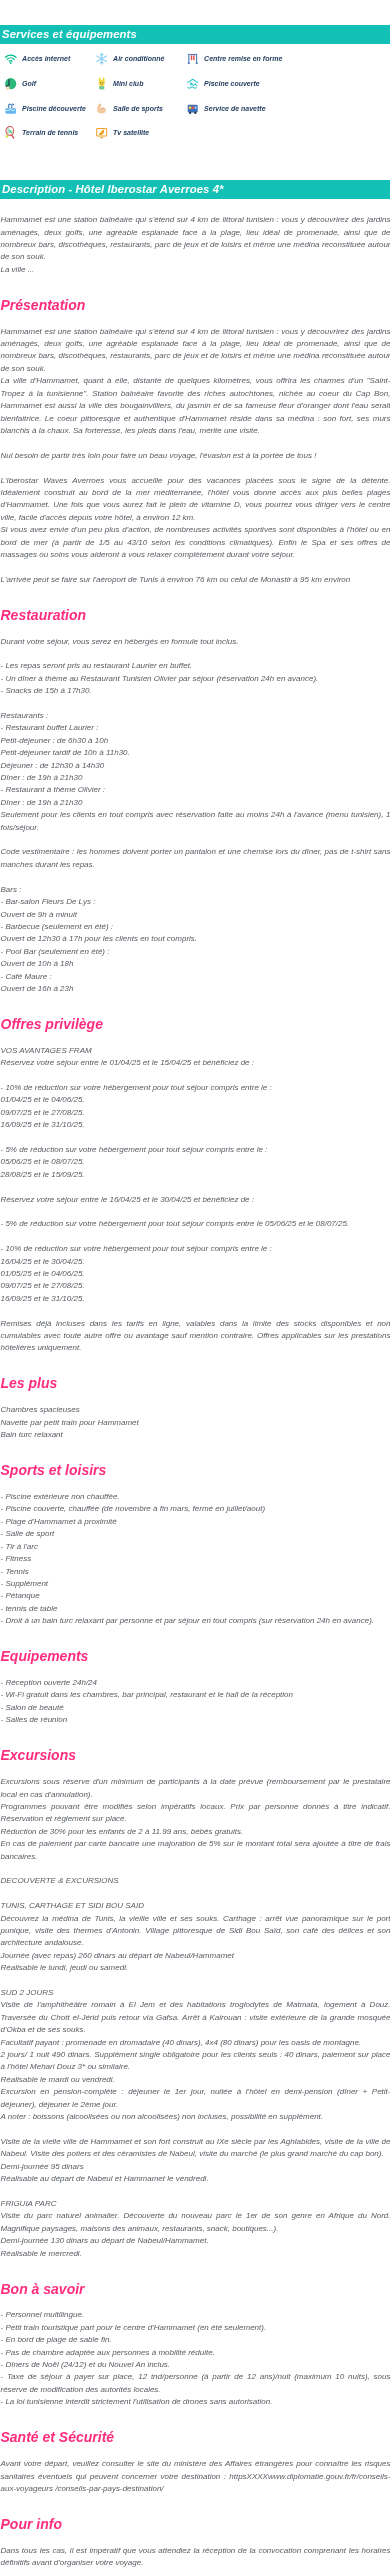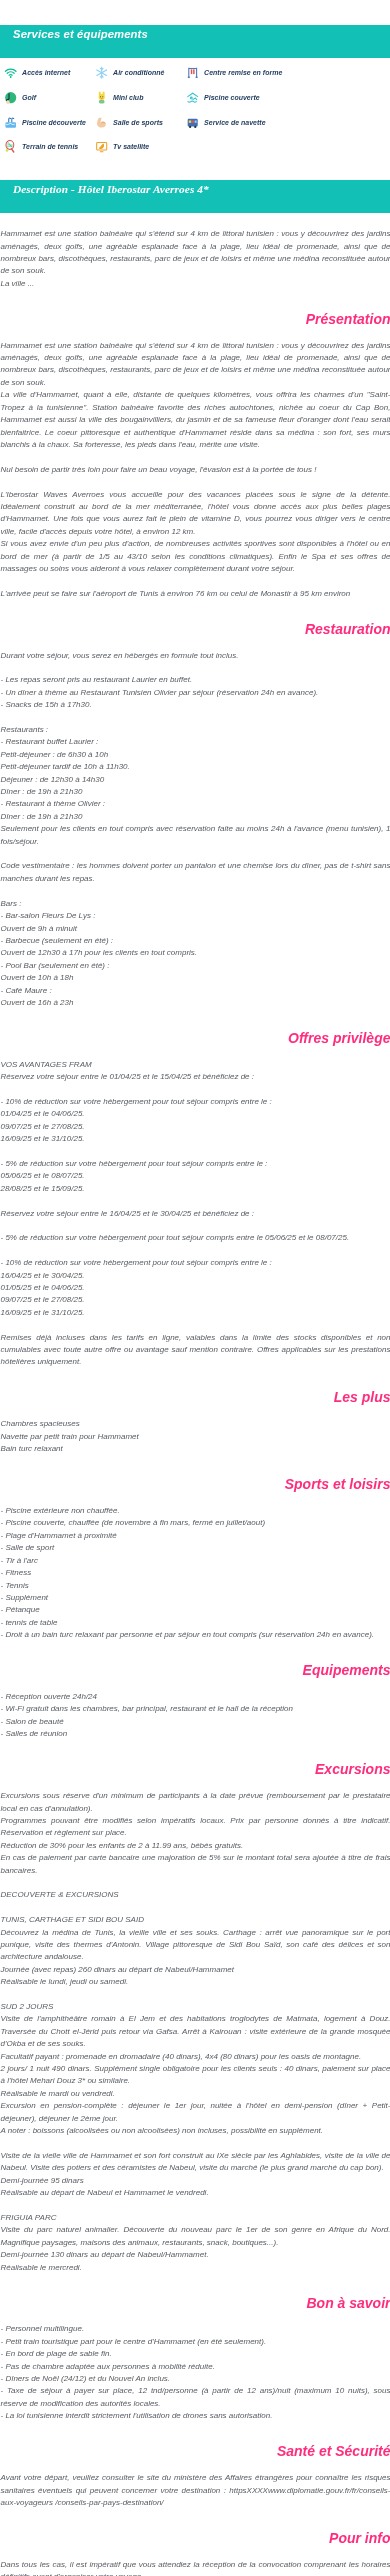--- a/index.html
+++ b/index.html
@@ -10,25 +10,25 @@
     color:#575c62;
     -webkit-font-smoothing:antialiased;
   }
   .page{padding-top:25px;padding-bottom:11.3px;}
   .band{
     background:#12c0b6;
     color:#ffffff;
     font-weight:bold;
     font-size:11.3px;
     line-height:19px;
-    height:33px;
-    padding-left:13px;
+    height:19px;
+    padding-left:2px;
     letter-spacing:0.1px;
   }
-  .band.second{margin-top:26px;font-family:Liberation Serif, serif;}
+  .band.second{margin-top:40px;}
   .services-grid{
     display:grid;
     grid-template-columns:91px 91px 91px;
     padding:8.2px 0 0 4.1px;
     row-gap:11.3px;
   }
   .svc{display:flex;align-items:center;gap:4.6px;}
   .svc-icon{width:13.4px;height:13.4px;flex:0 0 13.4px;display:inline-block;}
   .svc-icon svg{width:13.4px;height:13.4px;display:block;}
   .svc-label{
@@ -45,21 +45,20 @@
     text-align:justify;
     word-break:break-word;
   }
   .line.blank{min-height:12.4px;}
   h2.sec-h{
     color:#ff2d7e;
     font-size:14px;
     line-height:15.5px;
     font-weight:bold;
     margin:21.6px 0 12.4px 0;
-    text-align:right;
   }
 </style>
 </head>
 <body>
 
 <div class="page">
 
   <div class="band">
     <span>Services et équipements</span>
   </div>

